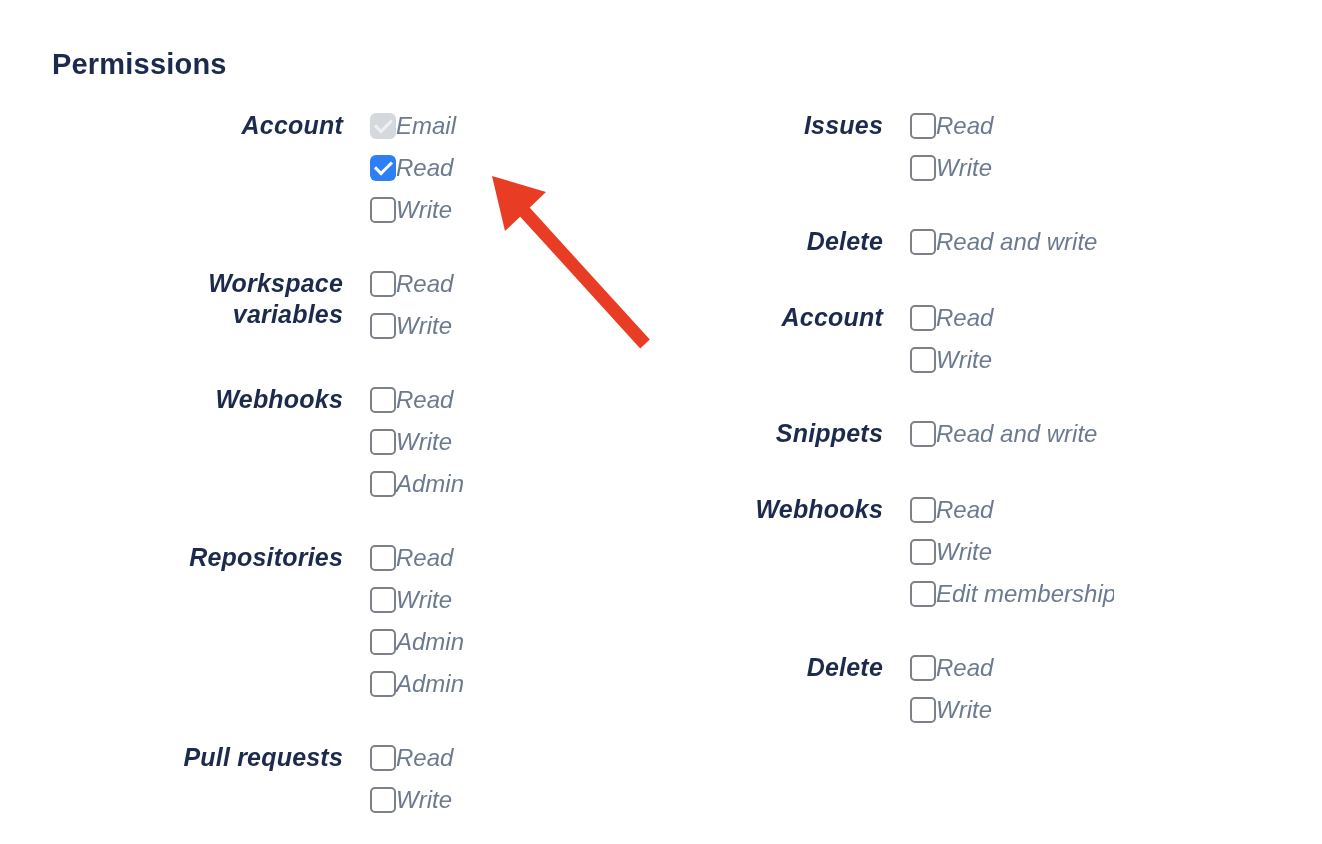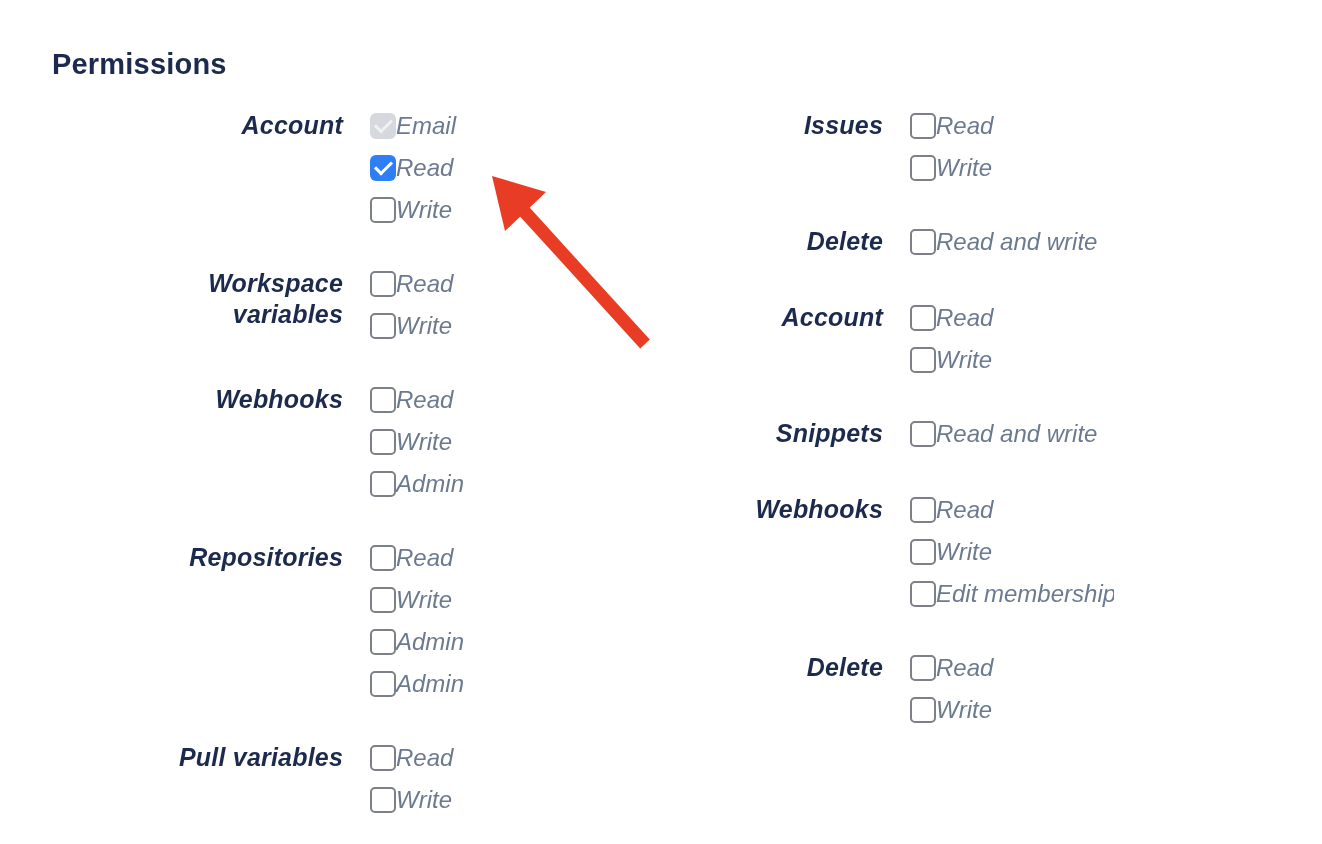--- a/index.html
+++ b/index.html
@@ -140,21 +140,21 @@
           <label class="option-label">Admin</label>
         </div>
         <div class="option">
           <span class="checkbox unchecked"></span>
           <label class="option-label">Admin</label>
         </div>
       </div>
     </div>
 
     <div class="group">
-      <div class="group-label">Pull variables</div>
+      <div class="group-label">Pull requests</div>
       <div class="options">
         <div class="option">
           <span class="checkbox unchecked"></span>
           <label class="option-label">Read</label>
         </div>
         <div class="option">
           <span class="checkbox unchecked"></span>
           <label class="option-label">Write</label>
         </div>
       </div>

